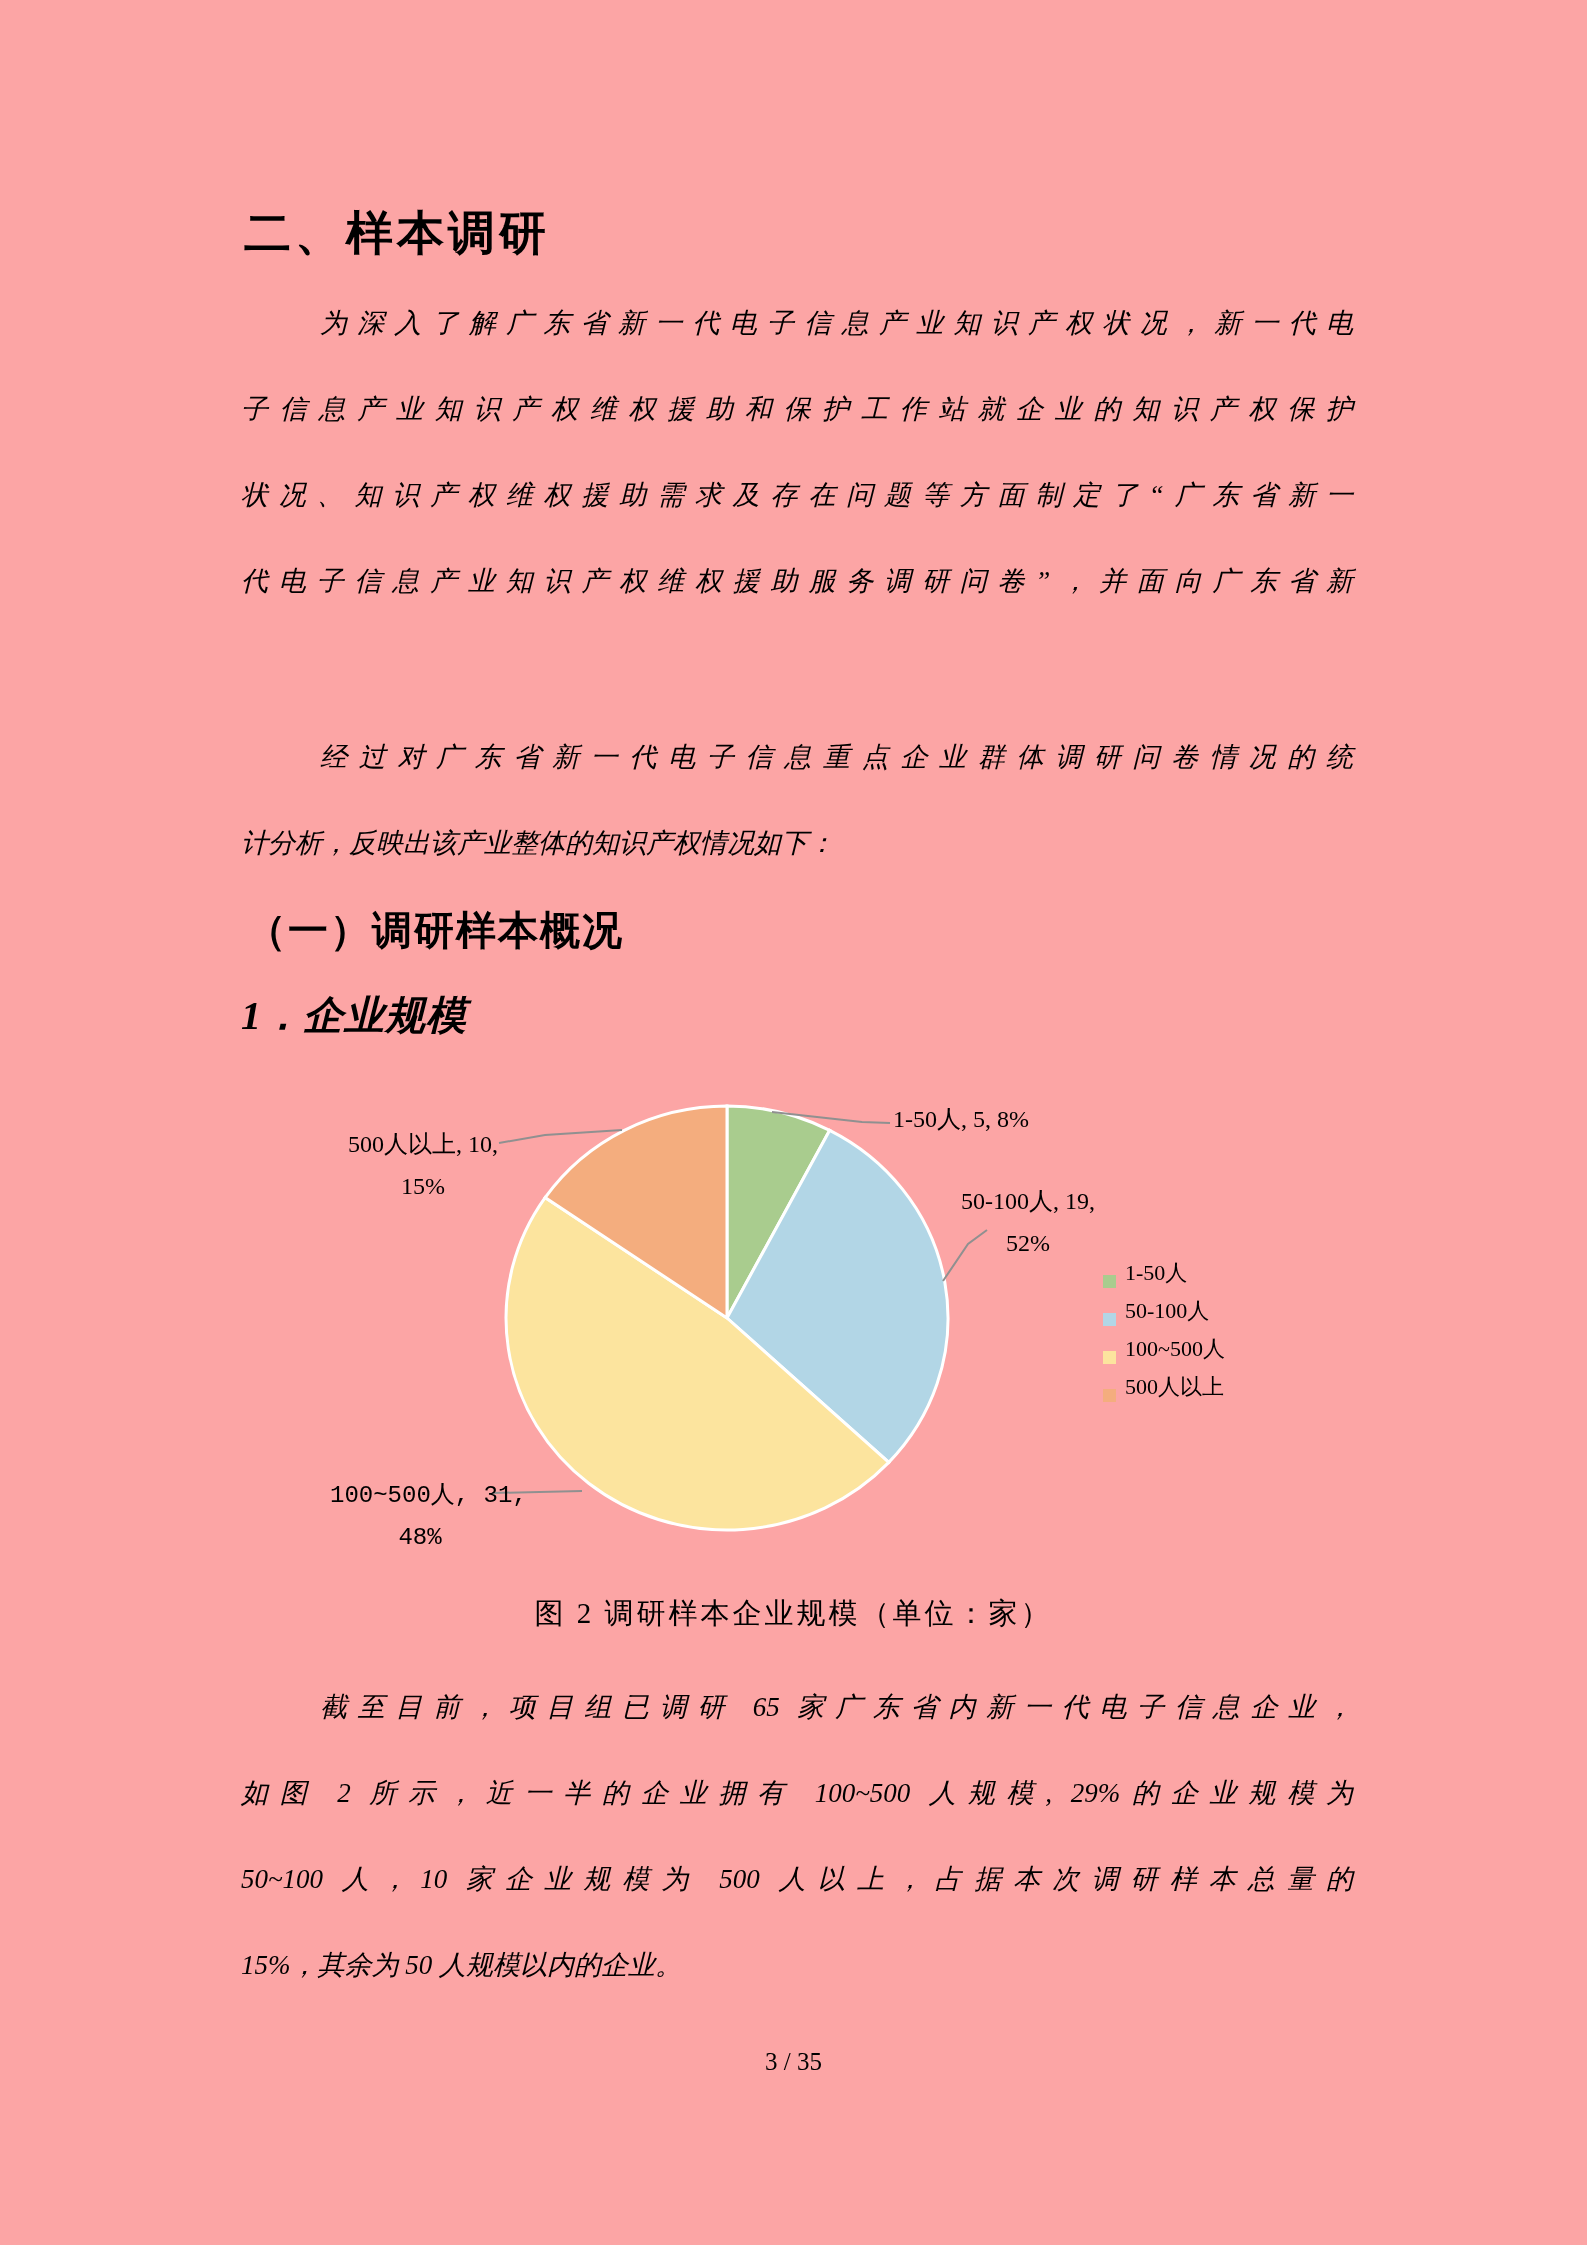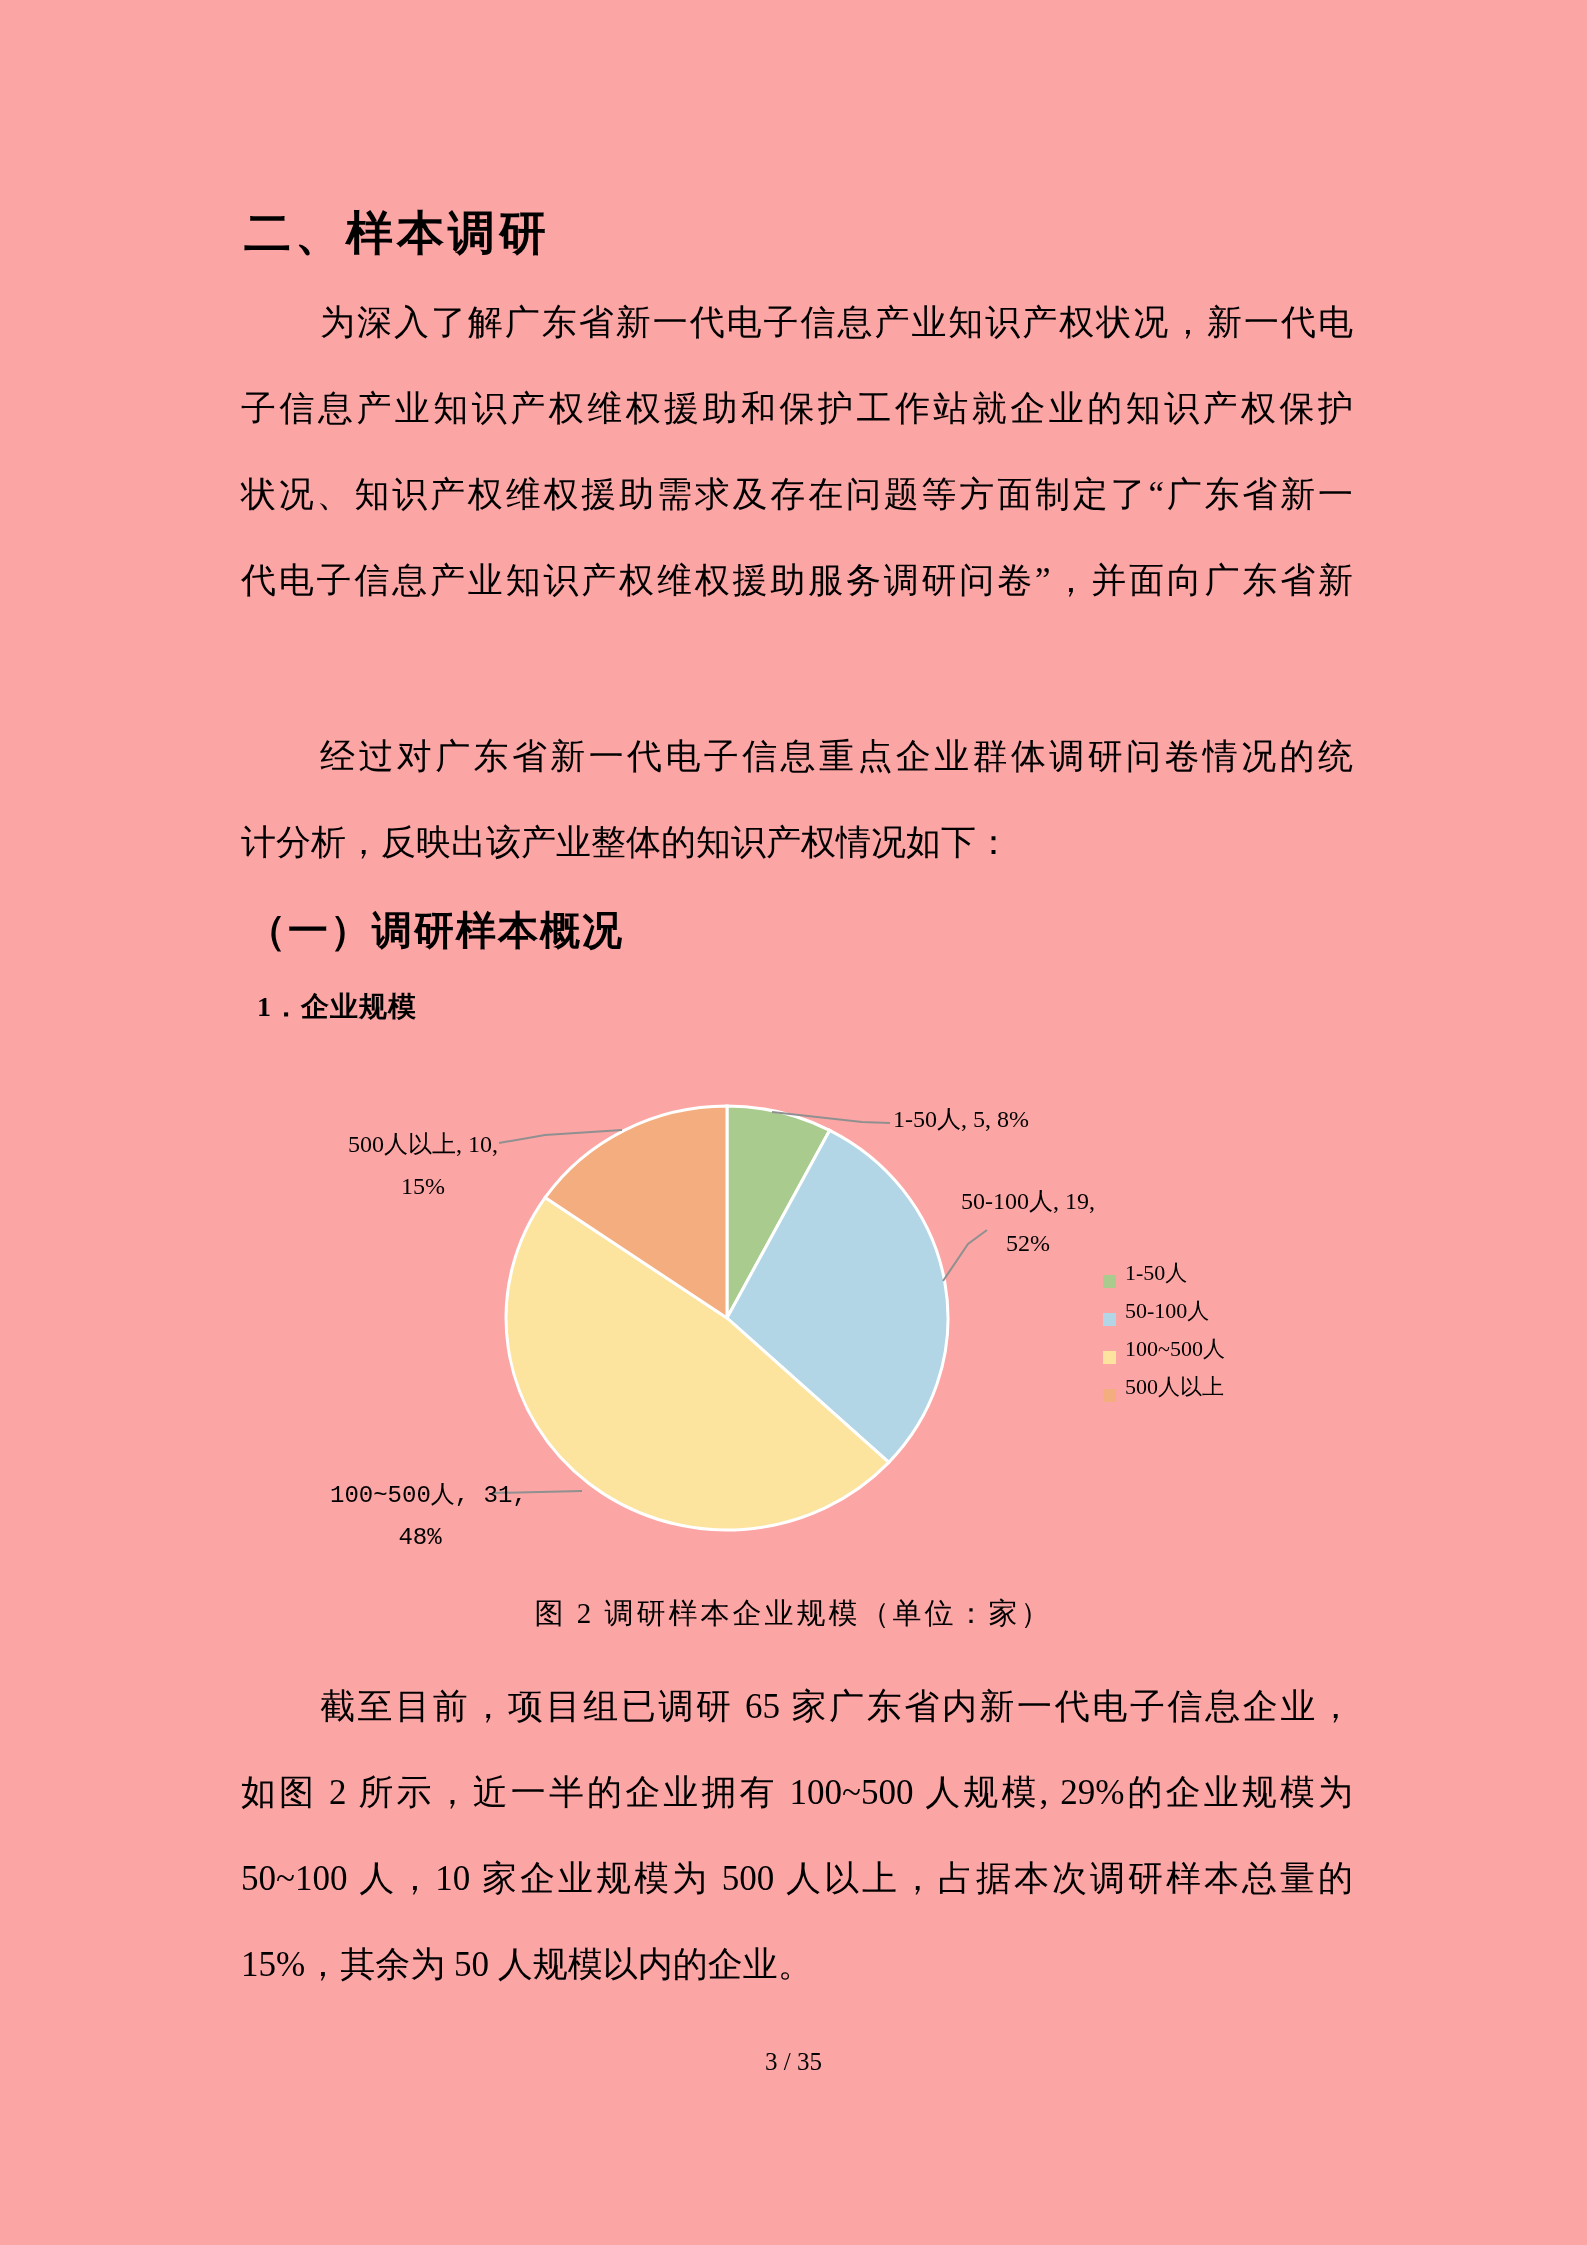--- a/index.html
+++ b/index.html
@@ -10,30 +10,30 @@
   }
   .h1 {
     position:absolute; left:244px; top:202px;
     font-size:47px; font-weight:700; letter-spacing:4px; white-space:nowrap;
   }
   .h2 {
     position:absolute; left:246px; top:903px;
     font-size:40px; font-weight:700; letter-spacing:2px; white-space:nowrap;
   }
   .h3 {
-    position:absolute; left:257px; top:988px;
-    font-size:28px; font-weight:700; letter-spacing:1px; white-space:nowrap;
+    position:absolute; left:241px; top:988px;
+    font-size:40px; font-weight:700; letter-spacing:1px; white-space:nowrap;font-style:italic;
   }
   .para { position:absolute; left:241px; width:1112px; }
   #para-1 { top:280px; }
   #para-2 { top:714px; }
   #para-3 { top:1664px; }
   .tline {
-    height:86px; line-height:86px; font-size:35px;
-    text-align:justify; text-align-last:justify; text-justify:inter-character;
+    height:86px; line-height:86px; font-size:27px;
+    text-align:justify; text-align-last:justify; text-justify:inter-character;font-style:italic;
   }
   .tline.indent { padding-left:79px; }
   .tline.last { text-align:left; text-align-last:left; }
 
   .chart { position:absolute; left:0; top:1080px; width:1587px; height:520px; }
   .chart svg { position:absolute; left:0; top:0; }
   .callout { position:absolute; font-size:24px; line-height:42px; text-align:center; white-space:nowrap; }
   #callout-0 { left:893px; top:21px;  text-align:left; line-height:36px; }
   #callout-1 { left:928px; top:100px; width:200px; }
   #callout-2 { left:330px; top:395px; width:180px;font-family:Liberation Mono, monospace; }

